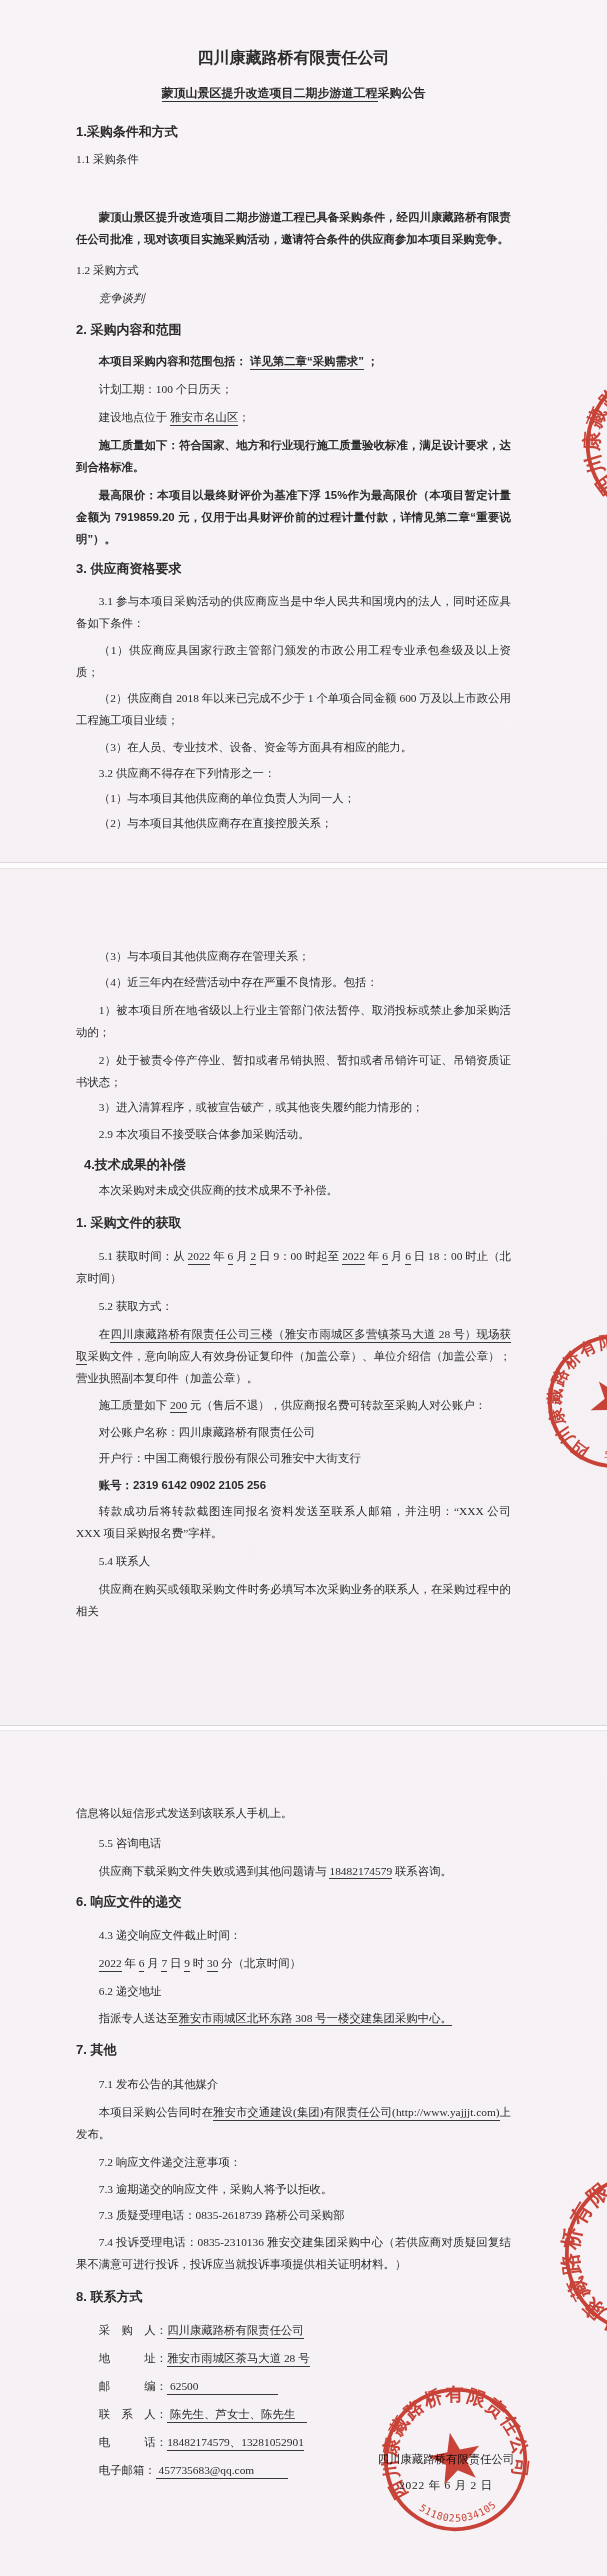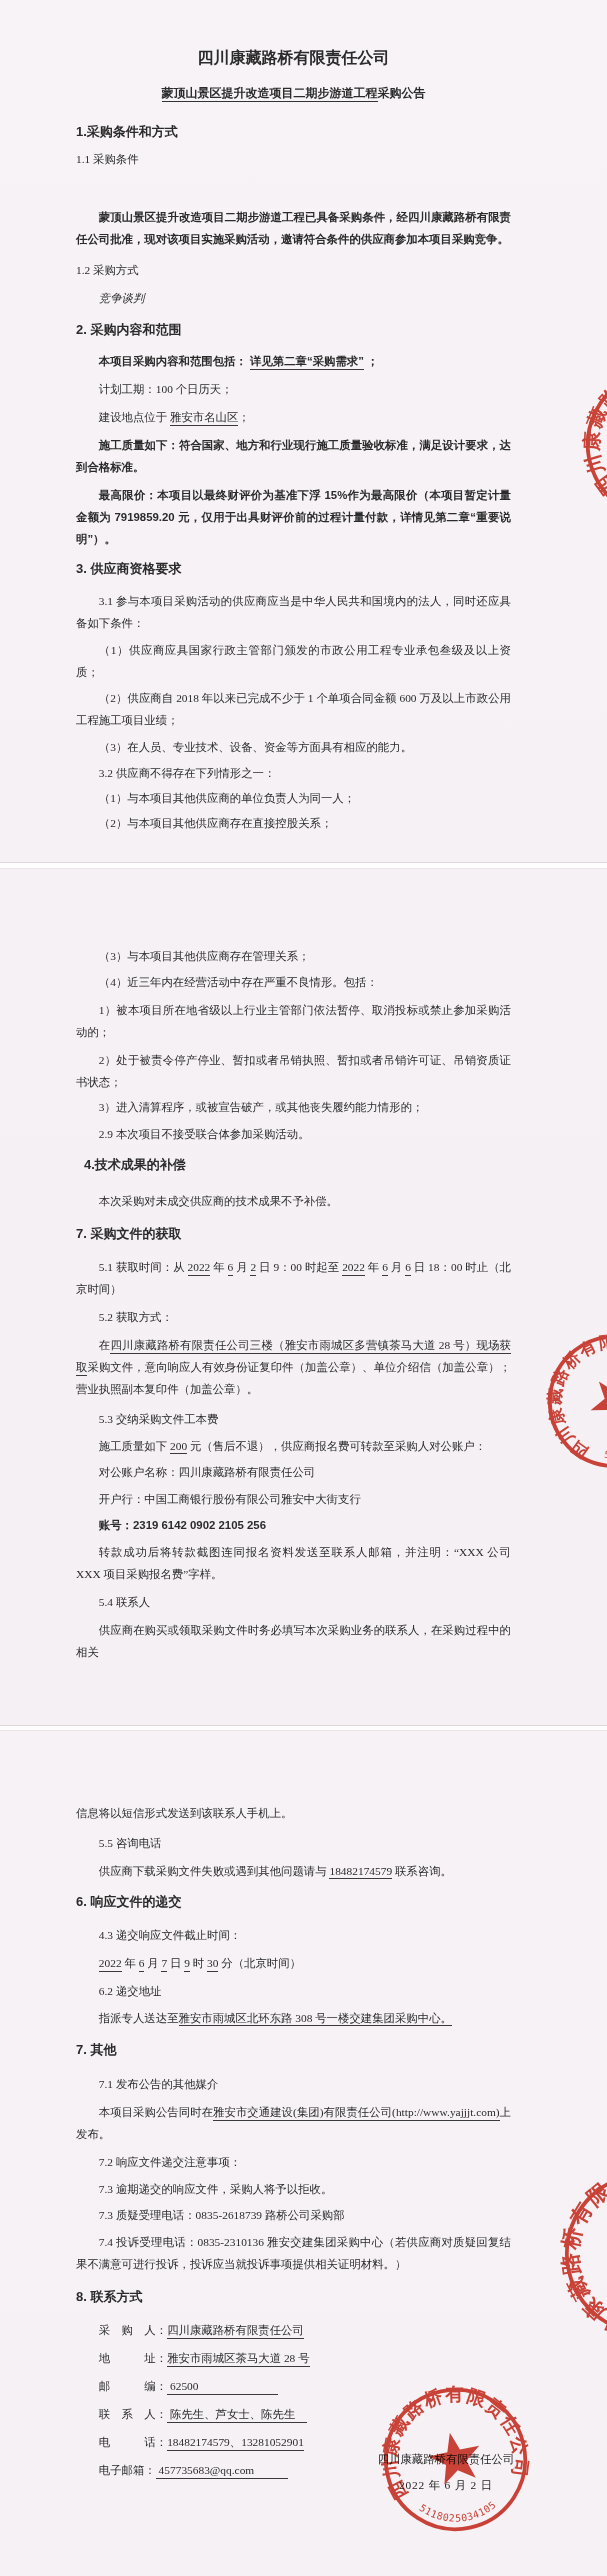--- a/index.html
+++ b/index.html
@@ -70,26 +70,25 @@
   <div class="page-gap"></div>
   <section class="page page-2">
     <div class="content">
         <p class="blk t-p"><span>（3）与本项目其他供应商存在管理关系；</span></p>
         <p class="blk t-p" style="margin-top: 4.6px;"><span>（4）近三年内在经营活动中存在严重不良情形。包括：</span></p>
         <p class="blk t-p" style="margin-top: 6px;"><span>1）被本项目所在地省级以上行业主管部门依法暂停、取消投标或禁止参加采购活动的；</span></p>
         <p class="blk t-p" style="margin-top: 6px;"><span>2）处于被责令停产停业、暂扣或者吊销执照、暂扣或者吊销许可证、吊销资质证书状态；</span></p>
         <p class="blk t-p" style="margin-top: 3px;"><span>3）进入清算程序，或被宣告破产，或其他丧失履约能力情形的；</span></p>
         <p class="blk t-p" style="margin-top: 4.6px;"><span>2.9  本次项目不接受联合体参加采购活动。</span></p>
         <h2 class="blk t-h2" style="margin-top: 10.6px; margin-left: 8px;"><span>4.技术成果的补偿</span></h2>
-        <p class="blk t-p" style="margin-top: 15px;"><span>本次采购对未成交供应商的技术成果不予补偿。</span></p>
-        <h2 class="blk t-h2" style="margin-top: 12px;"><span>7.  采购文件的获取</span></h2>
+        <p class="blk t-p" style="margin-top: 4px;"><span>本次采购对未成交供应商的技术成果不予补偿。</span></p>
+        <h2 class="blk t-h2" style="margin-top: 12px;"><span>1.  采购文件的获取</span></h2>
         <p class="blk t-p" style="margin-top: 12px;"><span>5.1 获取时间：从 </span><span class="u">2022</span><span> 年 </span><span class="u">6</span><span> 月 </span><span class="u">2</span><span> 日 9：00 时起至 </span><span class="u">2022</span><span> 年 </span><span class="u">6</span><span> 月 </span><span class="u">6</span><span> 日 18：00 时止（北京时间）</span></p>
         <p class="blk t-p" style="margin-top: 6px;"><span>5.2  获取方式：</span></p>
         <p class="blk t-p" style="margin-top: 6px;"><span>在</span><span class="u">四川康藏路桥有限责任公司三楼（雅安市雨城区多营镇茶马大道 28 号）现场获取</span><span>采购文件，意向响应人有效身份证复印件（加盖公章）、单位介绍信（加盖公章）； 营业执照副本复印件（加盖公章）。</span></p>
-        <p class="blk t-p" style="margin-top: 7.6px;"><span>5.3 交纳采购文件工本费</span></p>
         <p class="blk t-p" style="margin-top: 4.6px;"><span>施工质量如下 </span><span class="u">200</span><span> 元（售后不退），供应商报名费可转款至采购人对公账户：</span></p>
         <p class="blk t-p" style="margin-top: 4.6px;"><span>对公账户名称：四川康藏路桥有限责任公司</span></p>
         <p class="blk t-p" style="margin-top: 4.6px;"><span>开户行：中国工商银行股份有限公司雅安中大街支行</span></p>
         <p class="blk t-p bold" style="margin-top: 4.6px;"><span>账号：2319 6142 0902 2105 256</span></p>
         <p class="blk t-p" style="margin-top: 4.6px;"><span>转款成功后将转款截图连同报名资料发送至联系人邮箱，并注明：“XXX 公司 XXX 项目采购报名费”字样。</span></p>
         <p class="blk t-p" style="margin-top: 6px;"><span>5.4 联系人</span></p>
         <p class="blk t-p" style="margin-top: 6px;"><span>供应商在购买或领取采购文件时务必填写本次采购业务的联系人，在采购过程中的相关</span></p>
       </div>
   <svg width="149" height="149" viewBox="-98 -98 196 196" class="stamp" style="left: 540px; top: 458px;">
         <g transform="rotate(-38)">

